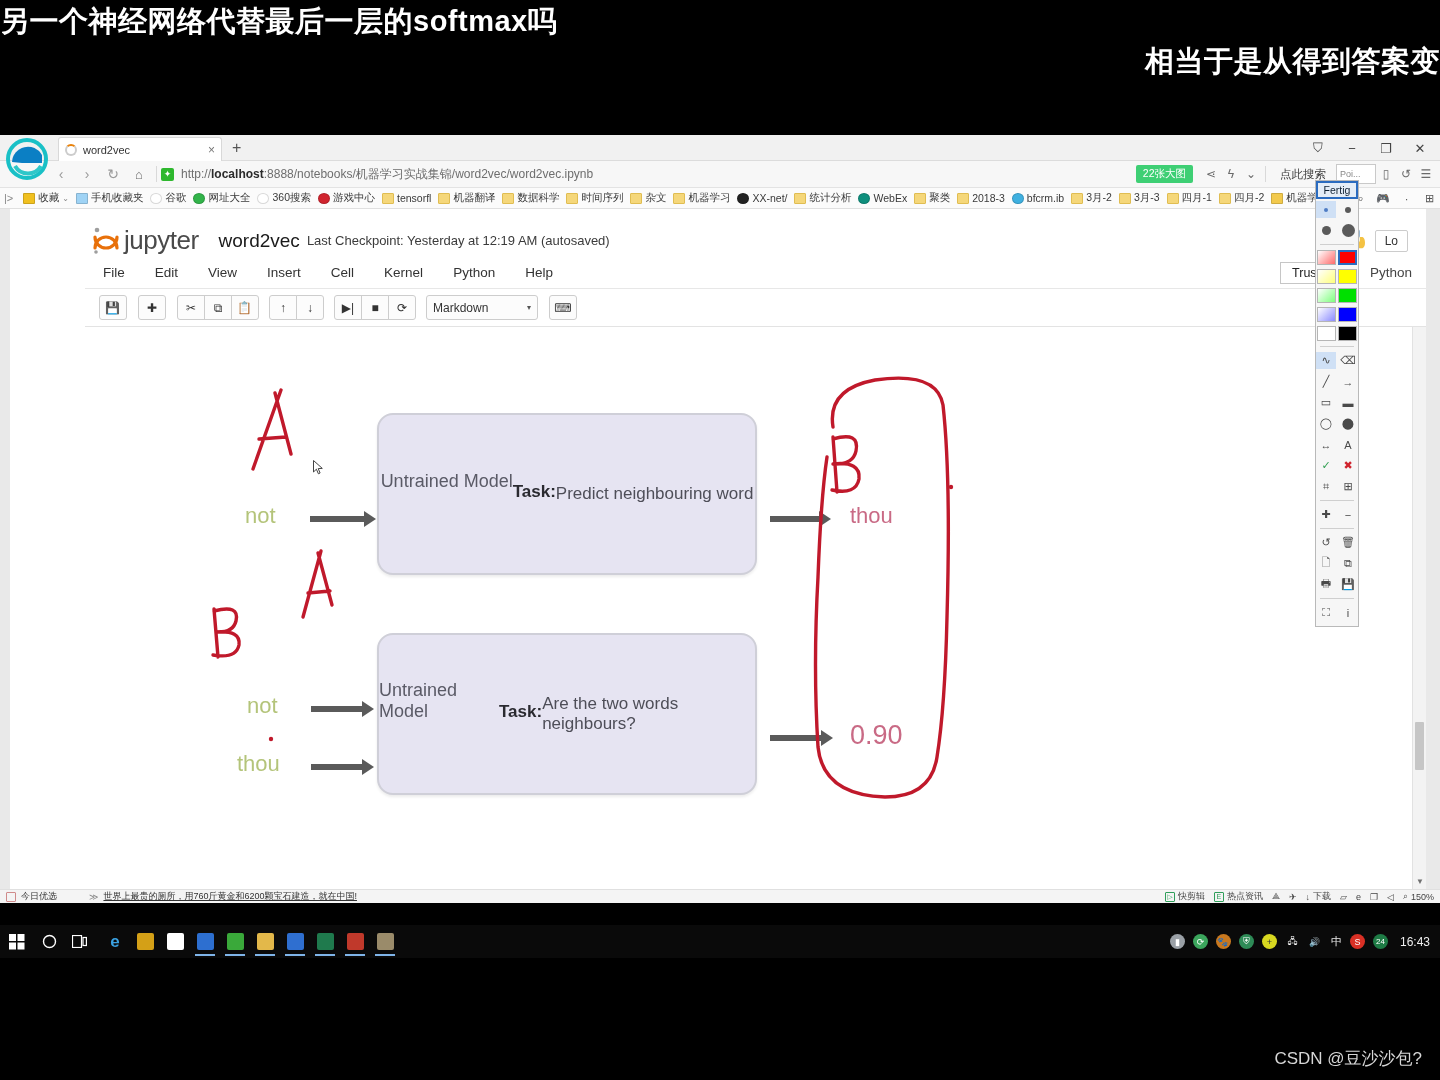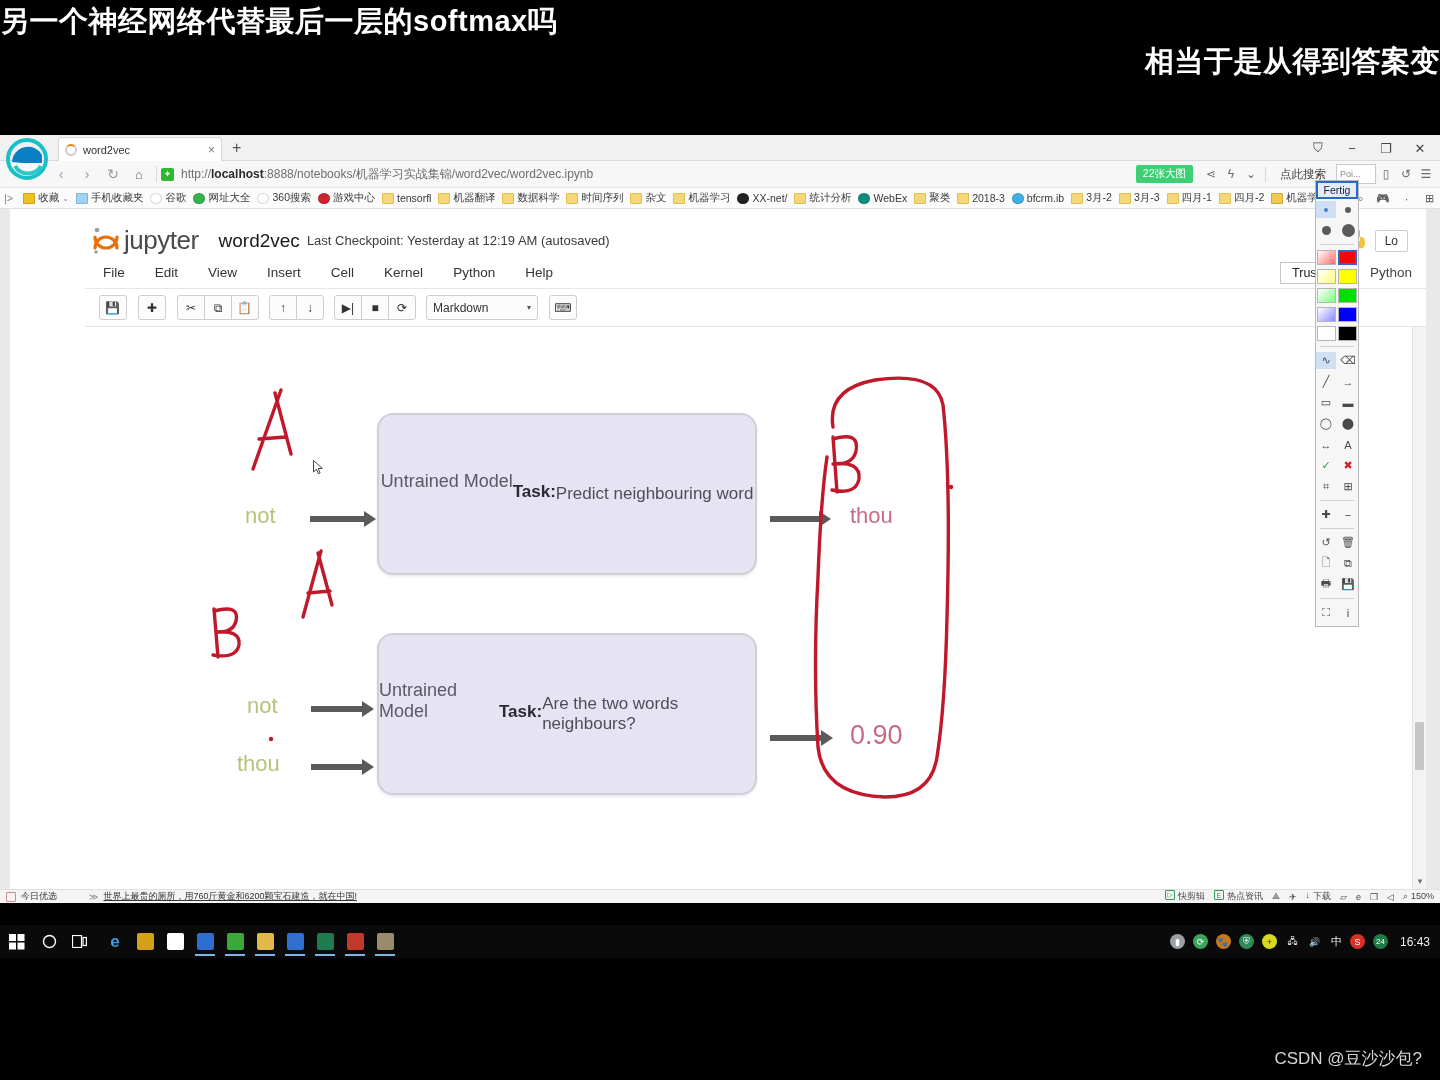--- a/index.html
+++ b/index.html
@@ -115,21 +115,21 @@
   .vscroll-thumb { position:absolute; left:2px; width:9px; top:395px; height:48px; background:#c6c6c6; border-radius:1px; cursor:pointer; }
   .vscroll-dn { position:absolute; left:3px; bottom:3px; font-size:8px; color:#707070; }
 
   
   .status-strip { position:absolute; left:0; bottom:0; width:1440px; height:14px; background:#f4f4f4; display:flex; align-items:center; border-top:1px solid #e0e0e0; font-size:9px; color:#444; }
   .ss-left { display:flex; align-items:center; padding-left:6px; gap:5px; }
   .ss-tile { width:10px; height:10px; border:1px solid #d08b8b; border-radius:1px; }
   .ss-news { color:#333; }
   .ss-link { color:#333; text-decoration:underline; white-space:nowrap; }
   .ss-right { margin-left:auto; display:flex; align-items:center; gap:9px; padding-right:6px; }
-  .ss-item { display:flex; align-items:flex-start; gap:3px; cursor:pointer; white-space:nowrap;}
+  .ss-item { display:flex; align-items:center; gap:3px; cursor:pointer; white-space:nowrap;}
   .ss-box { width:10px; height:10px; border:1px solid #2f9e5a; color:#2f9e5a; font-size:7px; display:flex; align-items:center; justify-content:center; border-radius:1px;}
 
   
   .taskbar { position:absolute; left:0; top:925px; width:1440px; height:33px; background:#0a0a0a; display:flex; align-items:center; }
   .tb-start { width:34px; height:33px; display:flex; align-items:center; justify-content:center; cursor:pointer; }
   .tb-ico { width:30px; height:33px; display:flex; align-items:center; justify-content:center; cursor:pointer; position:relative; }
   .tb-app { width:30px; height:33px; display:flex; align-items:center; justify-content:center; cursor:pointer; position:relative; }
   .tb-app::after { content:''; position:absolute; bottom:2px; left:5px; width:20px; height:2px; background:#7fb4e8; }
   .tray { margin-left:auto; display:flex; align-items:center; gap:8px; padding-right:10px; }
   .tray-ico { width:15px; height:15px; border-radius:50%; display:flex; align-items:center; justify-content:center; font-size:9px; color:#fff; cursor:pointer;}

